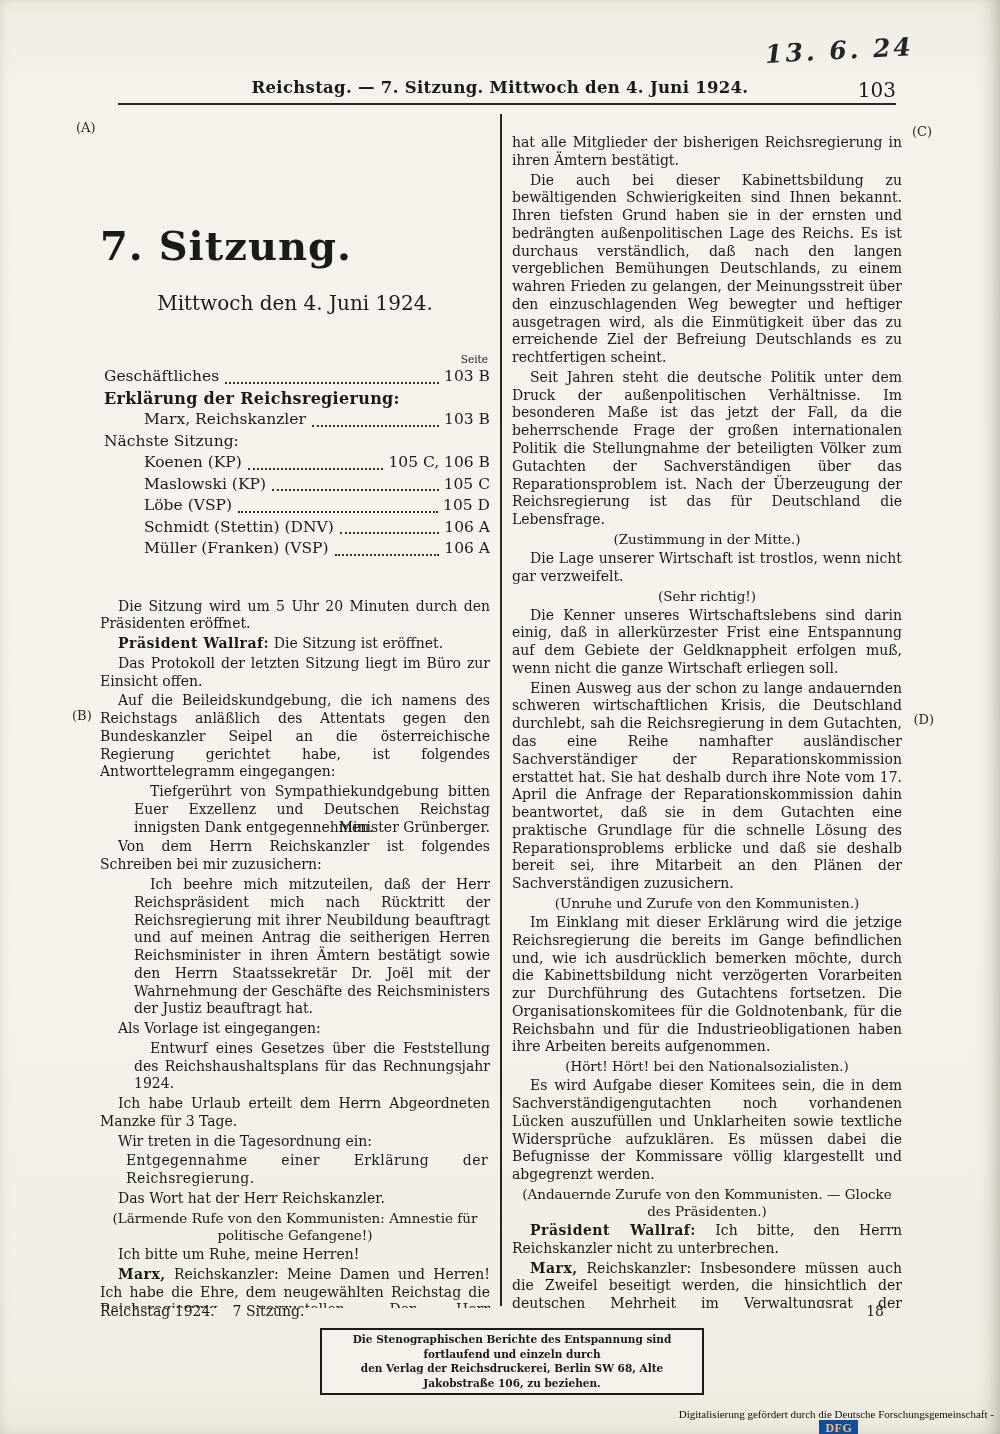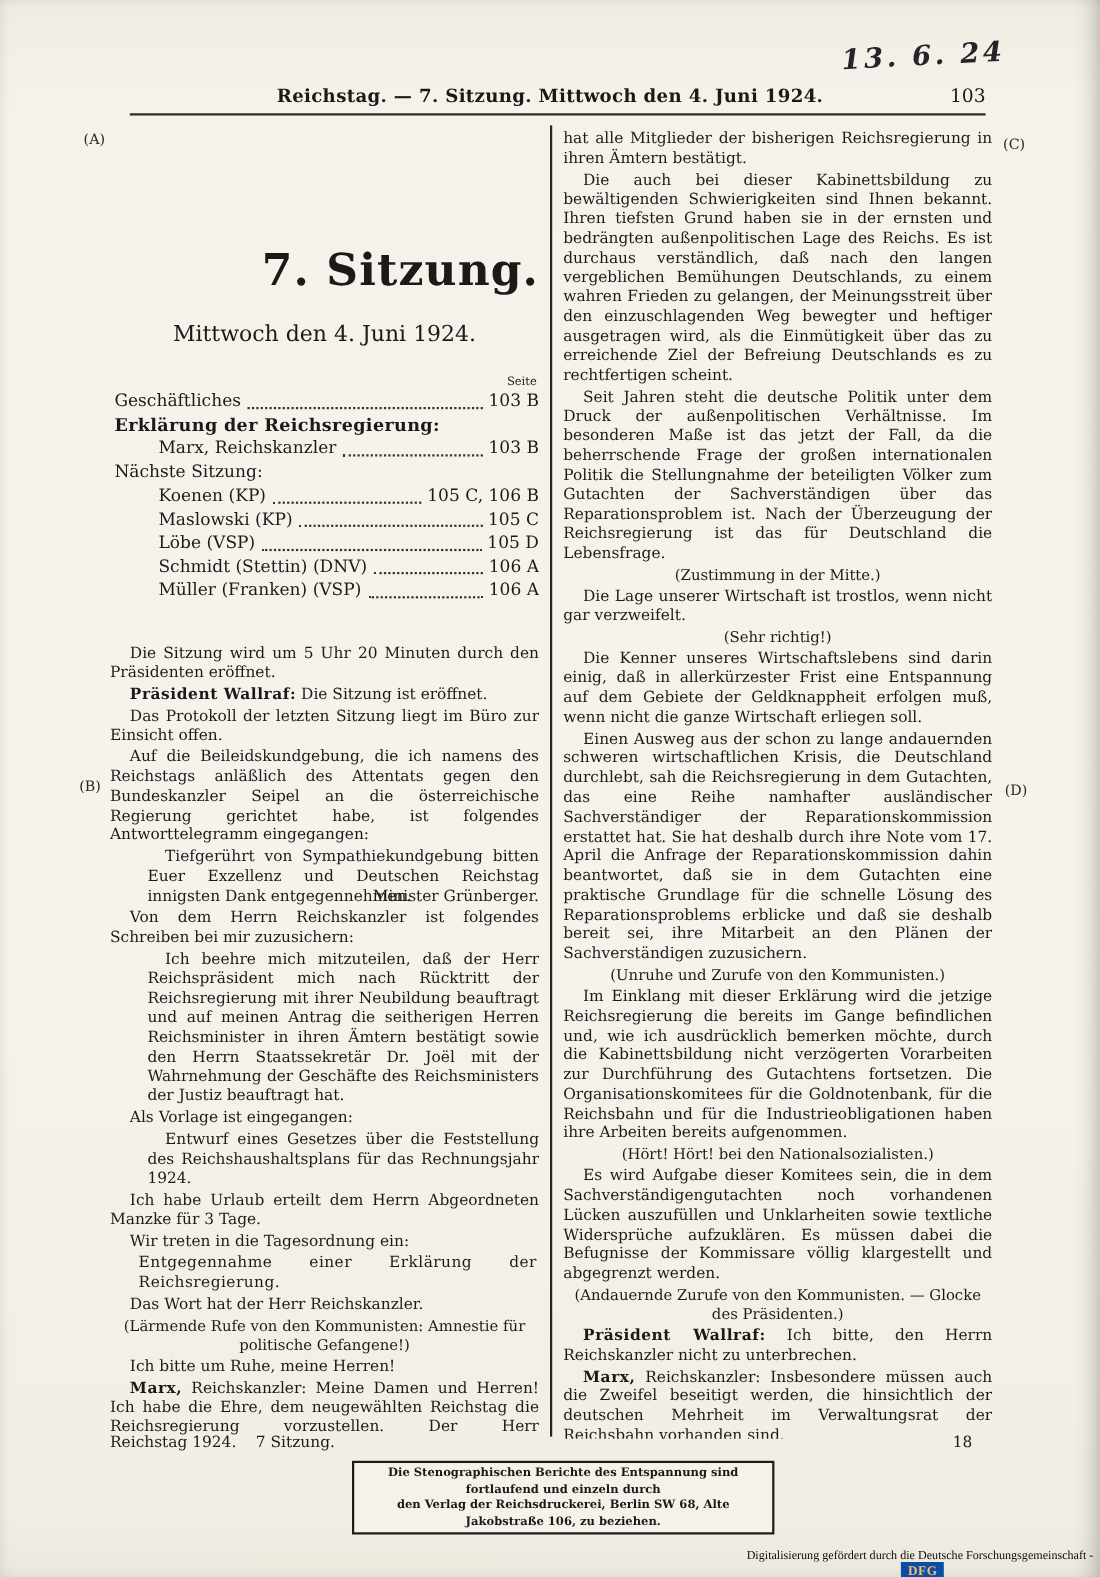--- a/index.html
+++ b/index.html
@@ -5,49 +5,49 @@
   html,body{margin:0;padding:0;background:#d8d5cd;}
   .page{
     position:relative;width:1000px;height:1434px;overflow:hidden;
     background:linear-gradient(180deg,#efece3 0%,#f4f2ea 6%,#f5f3ec 60%,#f1eee5 96%,#ebe8de 100%);
     box-shadow:inset -14px 0 22px -14px rgba(60,55,45,.45), inset 6px 0 14px -10px rgba(60,55,45,.25);
     font-family:"DejaVu Serif", serif;color:#1c1a17;
   }
   
   .header-title{position:absolute;top:78px;left:0;width:100%;text-align:center;
     font-size:16.5px;font-weight:bold;letter-spacing:.3px;}
-  .header-page{position:absolute;top:78px;right:104px;font-size:17px;}
+  .header-page{position:absolute;top:78px;right:104px;font-size:20px;}
   .head-rule{position:absolute;top:103px;left:118px;right:104px;border-top:2px solid #2a2721;}
   .handwritten{position:absolute;top:36px;right:86px;font-size:25px;font-style:italic;
     letter-spacing:3px;color:#26242a;transform:rotate(-3deg);font-weight:bold;}
   
   .marker{position:absolute;font-size:13px;color:#2a2721;}
   .m-a{left:76px;top:120px;} .m-b{left:72px;top:708px;}
   .m-c{right:68px;top:124px;} .m-d{right:66px;top:712px;}
   
   .divider{position:absolute;left:500px;top:114px;height:1192px;width:0;border-left:2px solid #2a2721;}
   .col{position:absolute;top:118px;width:390px;height:1190px;overflow:hidden;text-align:justify;}
   .col-left{left:100px;} .col-right{left:512px;}
-  .session-title{margin:104px 0 0;text-align:right;font-size:40px;font-weight:bold;letter-spacing:1px;}
+  .session-title{margin:104px 0 0;text-align:left;font-size:40px;font-weight:bold;letter-spacing:1px;}
   .session-date{margin:22px 0 0;text-align:center;font-size:20px;font-weight:normal;}
   
-  .toc{margin:26px 0 0 4px;font-size:15.5px;}
+  .toc{margin:38px 0 0 4px;font-size:15.5px;}
   .seite{text-align:right;font-size:10.5px;padding-right:2px;line-height:13px;}
   .toc-row{display:flex;align-items:flex-end;line-height:21.5px;}
   .toc-row .lbl{white-space:nowrap;}
   .toc-row .head{font-weight:bold;font-size:16px;letter-spacing:.3px;}
   .toc-row .subhead{font-size:15.5px;}
   .toc-dots{flex:1;margin:0 5px 4px 6px;border-bottom:2px dotted #35312a;align-self:flex-end;min-width:14px;}
   .toc-page{white-space:nowrap;}
   .ind{padding-left:40px;}
   
   .body-text{margin-top:38px;font-size:14px;line-height:1.27;}
   .col-right .body-text{margin-top:0;}
   .body-text p{margin:0 0 2px;text-indent:18px;}
-  p.noindent{text-indent:0;}
+  p.noindent{text-indent:0;margin-top:16px;}
   p.quote{margin-left:34px;text-indent:16px;position:relative;}
   p.quote .sig{position:absolute;right:0;bottom:0;}
   p.agenda{font-weight:normal;margin-left:26px;margin-right:2px;text-indent:0;letter-spacing:.4px;}
   p.interjection{text-align:center;text-indent:0;font-size:13.5px;margin:1px 0 2px;}
   b.lead{font-weight:bold;letter-spacing:.5px;}
   
   .footline{position:absolute;left:100px;right:116px;top:1303px;font-size:14px;
     display:flex;justify-content:space-between;}
   .footline span{white-space:pre;}
   .notice{position:absolute;left:320px;top:1328px;width:368px;border:2px solid #1c1a17;

